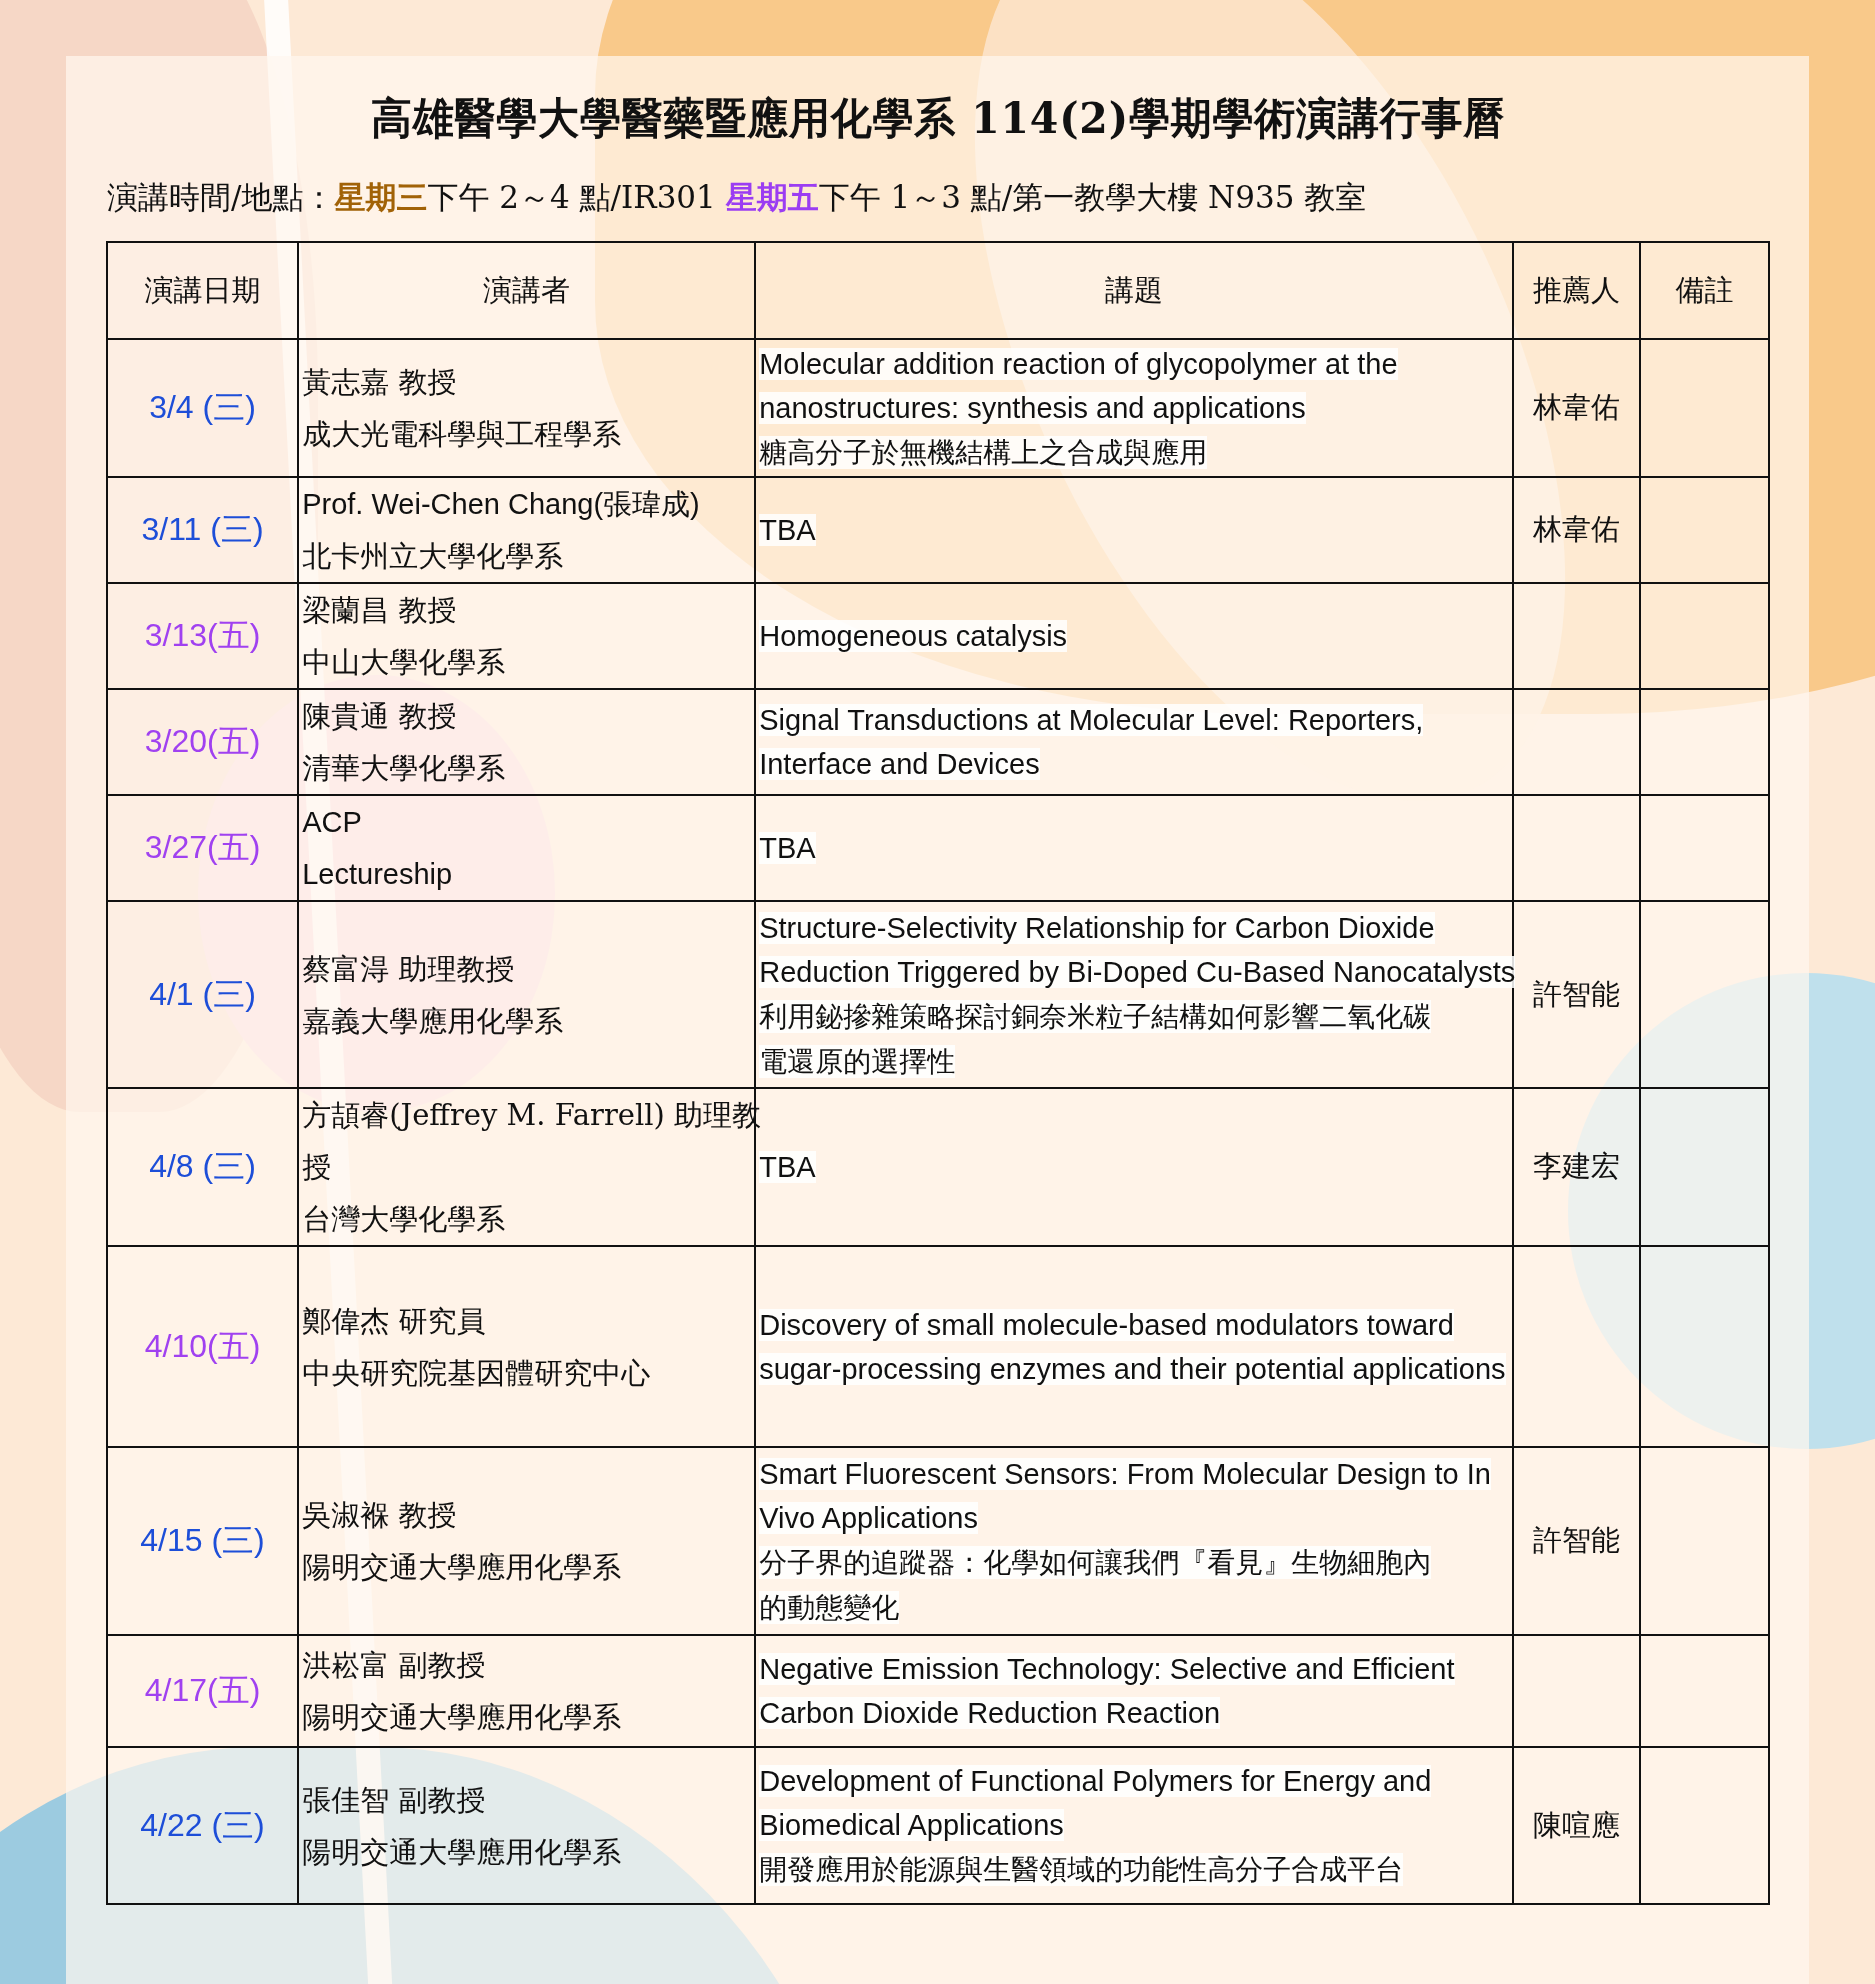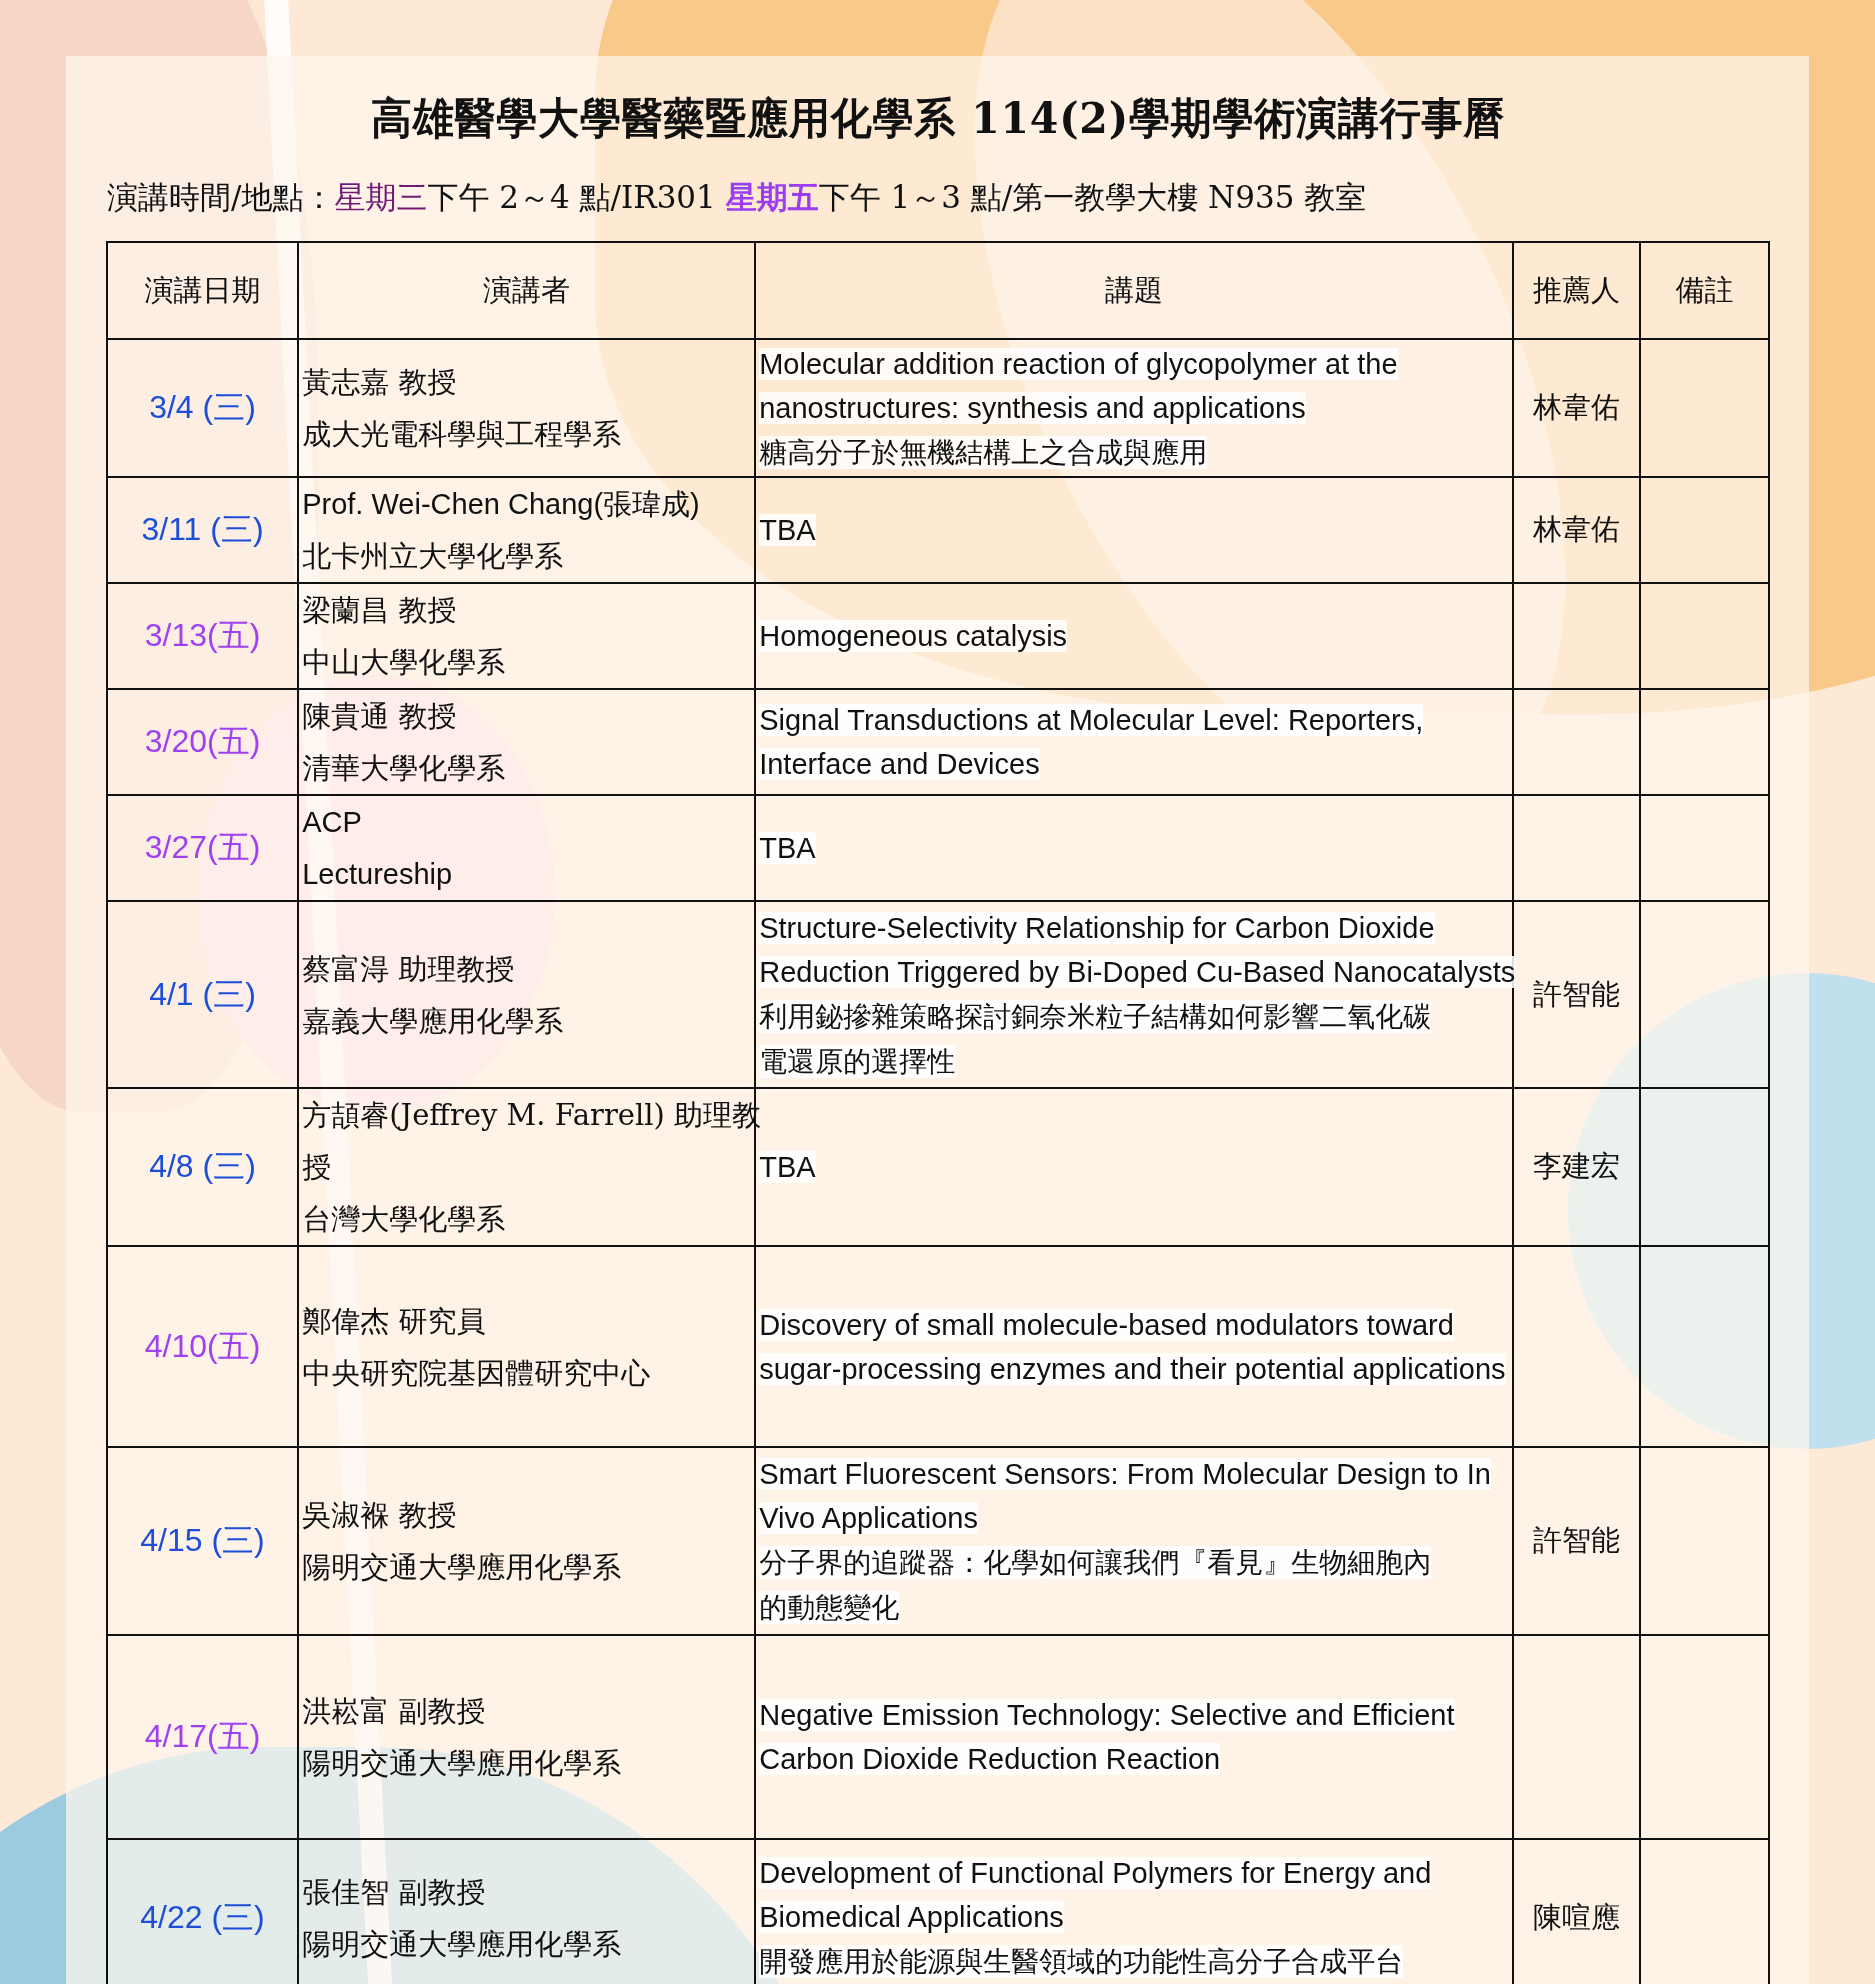--- a/index.html
+++ b/index.html
@@ -16,21 +16,21 @@
   }
   .title {
     position:absolute; left:0; width:1876px; top:91px; text-align:center;
     font-family:"DejaVu Serif", serif; font-weight:bold; font-size:41px; color:#111;
     letter-spacing:0.8px; transform:scaleY(1.05);
   }
   .subtitle {
     position:absolute; left:107px; top:177px; font-size:31px; color:#111;
     white-space:nowrap; font-family:"DejaVu Serif", serif;
   }
-  .subtitle .wed { color:#701a75; font-weight:normal; }
+  .subtitle .wed { color:#a16207; font-weight:bold; }
   .subtitle .fri { color:#9b3df2; font-weight:bold; }
 
   table.sched {
     position:absolute; left:106px; top:241px; width:1661px;
     border-collapse:collapse; table-layout:fixed;
   }
   table.sched td, table.sched th {
     border:2.8px solid #111; padding:0 3.2px; vertical-align:middle;
     font-weight:normal;
   }
@@ -209,21 +209,21 @@
         </td>
         <td class="topic">
           <span class="line"><span class="hl">Smart Fluorescent Sensors: From Molecular Design to In</span></span>
           <span class="line"><span class="hl">Vivo Applications</span></span>
           <span class="line"><span class="hl zh">分子界的追蹤器：化學如何讓我們『看見』生物細胞內</span></span>
           <span class="line"><span class="hl zh">的動態變化</span></span>
         </td>
         <td class="rec">許智能</td>
         <td class="note"></td>
       </tr>
-      <tr style="height: 204px; margin-top: 8px;">
+      <tr style="height: 112px; margin-top: 8px;">
         <td class="date fri">4/17(五)</td>
         <td class="spk">
           <span class="line">洪崧富  副教授</span>
           <span class="line">陽明交通大學應用化學系</span>
         </td>
         <td class="topic">
           <span class="line"><span class="hl">Negative Emission Technology: Selective and Efficient</span></span>
           <span class="line"><span class="hl">Carbon Dioxide Reduction Reaction</span></span>
         </td>
         <td class="rec"></td>

